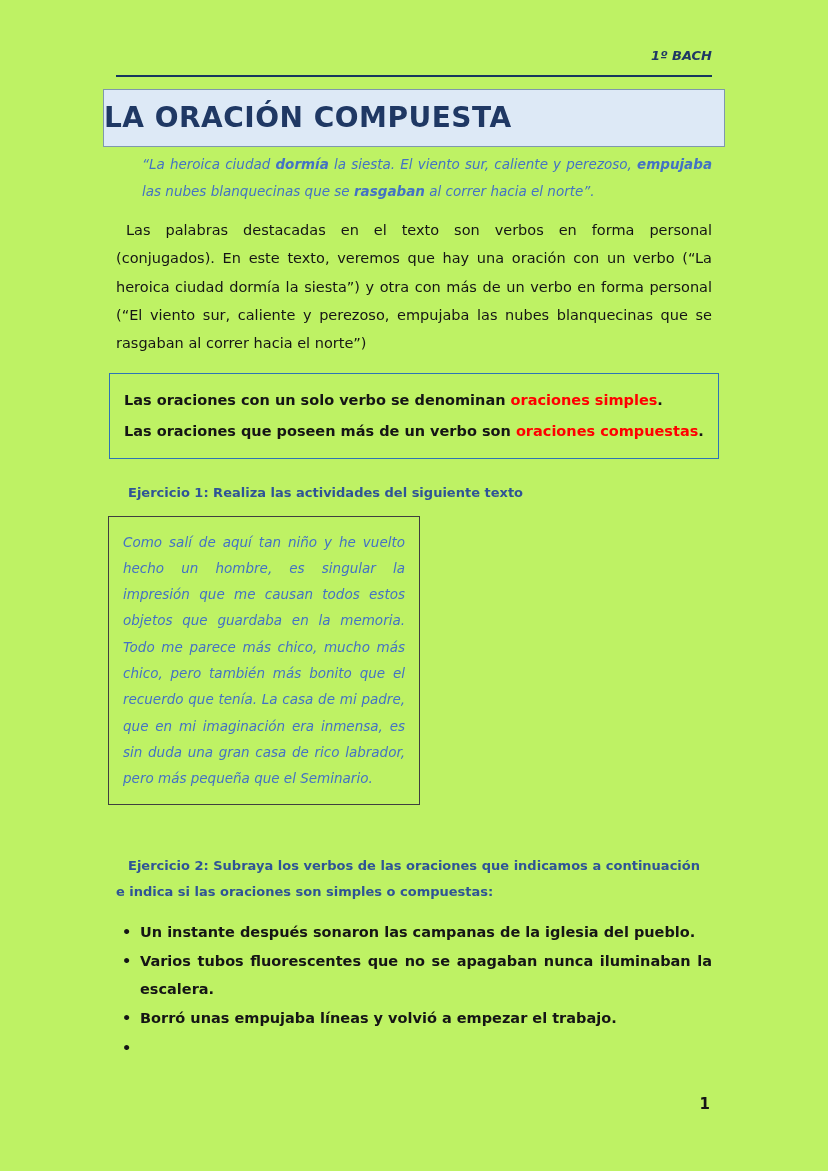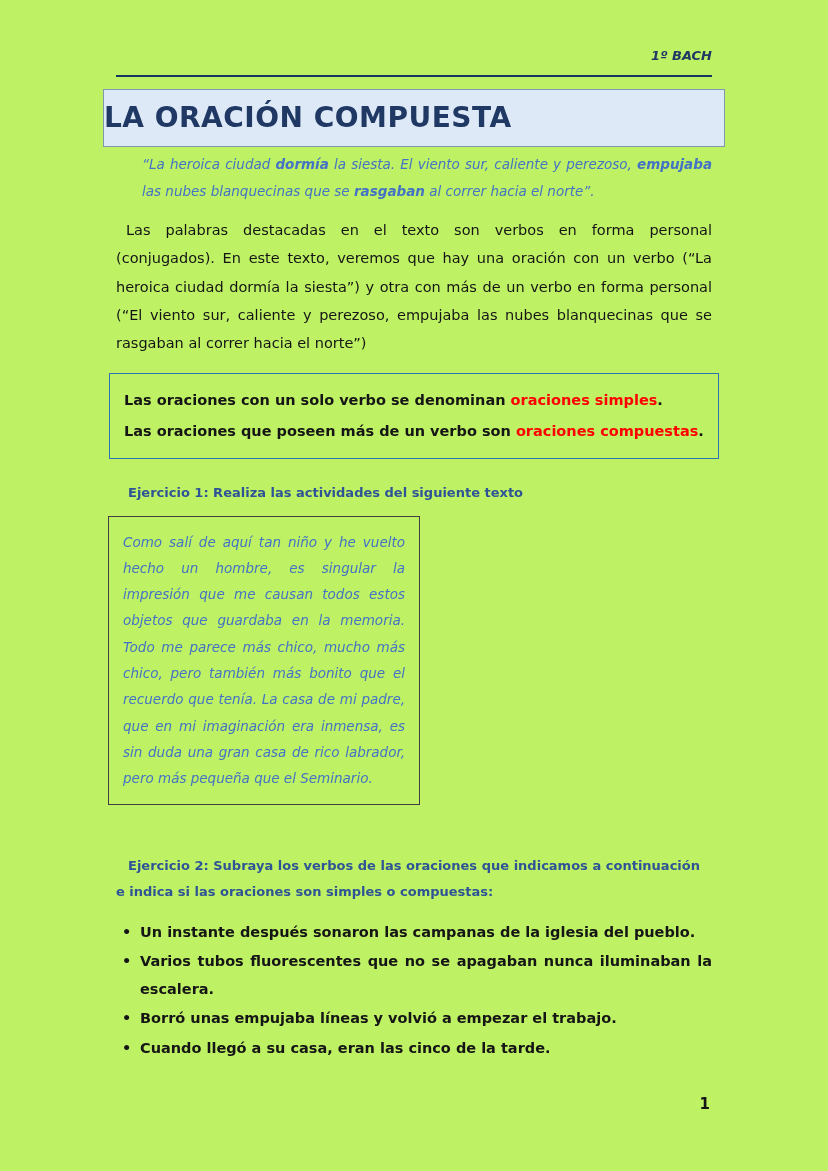--- a/index.html
+++ b/index.html
@@ -197,18 +197,18 @@
       <p>Como salí de aquí tan niño y he vuelto hecho un hombre, es singular la impresión que me causan todos estos objetos que guardaba en la memoria. Todo me parece más chico, mucho más chico, pero también más bonito que el recuerdo que tenía. La casa de mi padre, que en mi imaginación era inmensa, es sin duda una gran casa de rico labrador, pero más pequeña que el Seminario.</p>
     </div>
   </div>
 
   <h2 class="ex-heading" id="ex2-heading">Ejercicio 2: Subraya los verbos de las oraciones que indicamos a continuación e indica si las oraciones son simples o compuestas:</h2>
 
   <ul class="ex2-list">
     <li><span class="li-bullet">•</span><span>Un instante después sonaron las campanas de la iglesia del pueblo.</span></li>
     <li><span class="li-bullet">•</span><span>Varios tubos fluorescentes que no se apagaban nunca iluminaban la escalera.</span></li>
     <li><span class="li-bullet">•</span><span>Borró unas empujaba líneas y volvió a empezar el trabajo.</span></li>
-    <li><span class="li-bullet">•</span><span>Cuando llegó a su casa, eran las cinco de la tarde.</span></li>
+    <li><span class="li-bullet">•</span></li>
   </ul>
 
   <div class="page-number">1</div>
 
 </div>
 
 </body></html>

